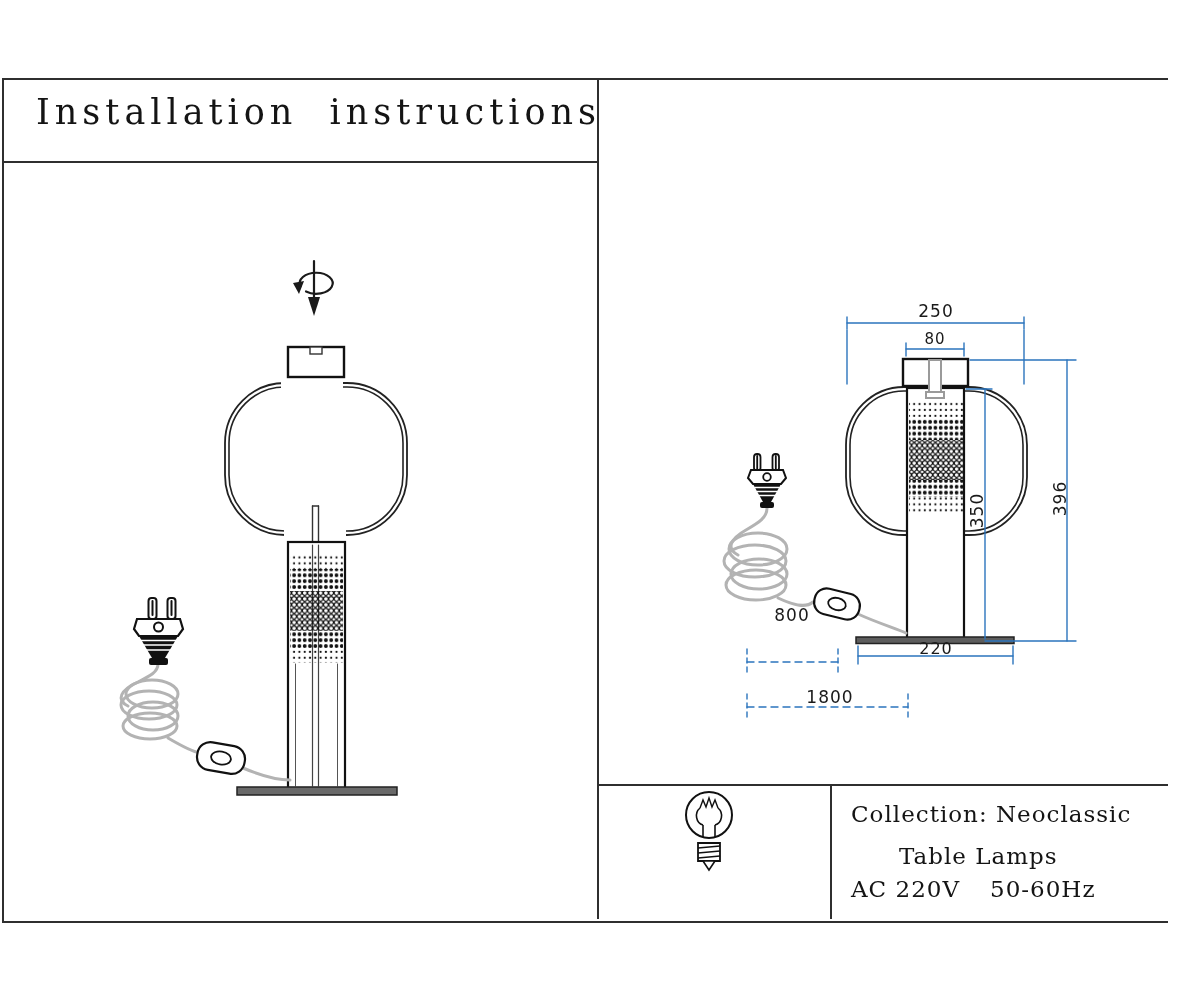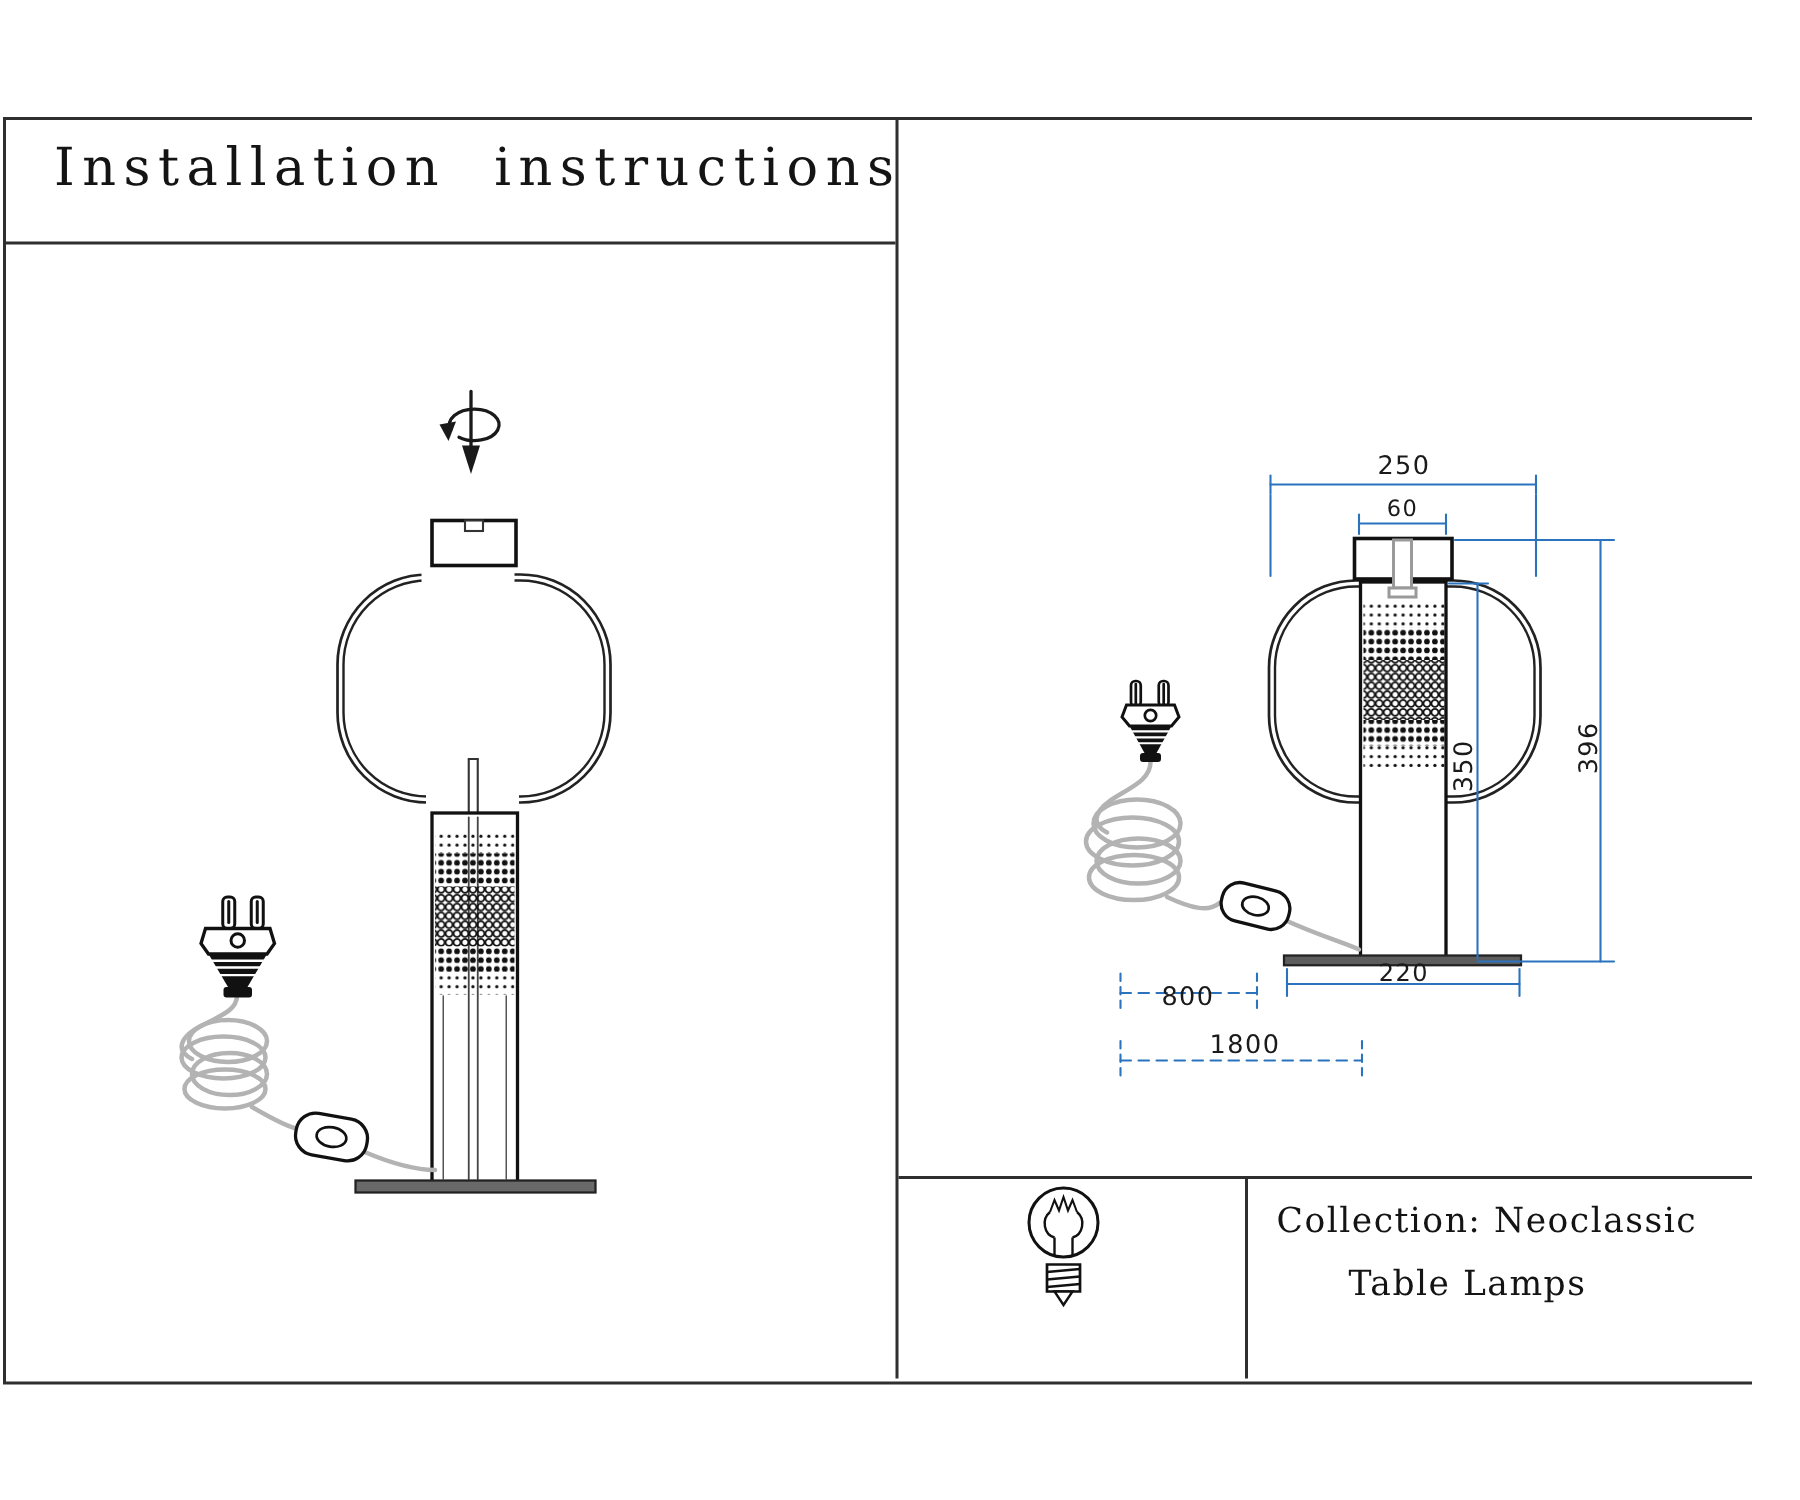--- a/index.html
+++ b/index.html
@@ -209,23 +209,26 @@
 
 <div class="page-border"></div>
 <div class="hline" style="left:4px;top:161px;width:593px;height:2px;"></div>
 <div class="vline" style="left:597px;top:80px;width:2px;height:839px;"></div>
 <div class="hline" style="left:599px;top:784px;width:595px;height:2px;"></div>
 <div class="vline" style="left:830px;top:786px;width:2px;height:133px;"></div>
 
 <div class="title-text">Installation instructions</div>
 
 <div class="dim" style="left:906px;top:302px;width:60px;">250</div>
-<div class="dim" style="left:905px;top:330px;width:60px;font-size:15px;">60</div>
+<div class="dim" style="left:905px;top:330px;width:60px;font-size:15px;">80</div>
 <div class="dim rot" style="left:1035px;top:489px;width:50px;">396</div>
 <div class="dim rot" style="left:952px;top:501px;width:50px;">350</div>
 <div class="dim" style="left:906px;top:639px;width:60px;font-size:16px;">220</div>
-<div class="dim" style="left:762px;top:656px;width:60px;">800</div>
+<div class="dim" style="left:762px;top:606px;width:60px;">800</div>
 <div class="dim" style="left:797px;top:688px;width:66px;">1800</div>
 
 <div class="spec-text" style="left:851px;top:801px;">Collection: Neoclassic</div>
 <div class="spec-text" style="left:851px;top:843px;margin-left:48px;">Table Lamps</div>
-
+<div class="spec-text" style="left:851px;top:876px;">
+  <span>AC 220V</span><span class="freq">50-60Hz</span>
 </div>
 
+</div>
+
 </body></html>

